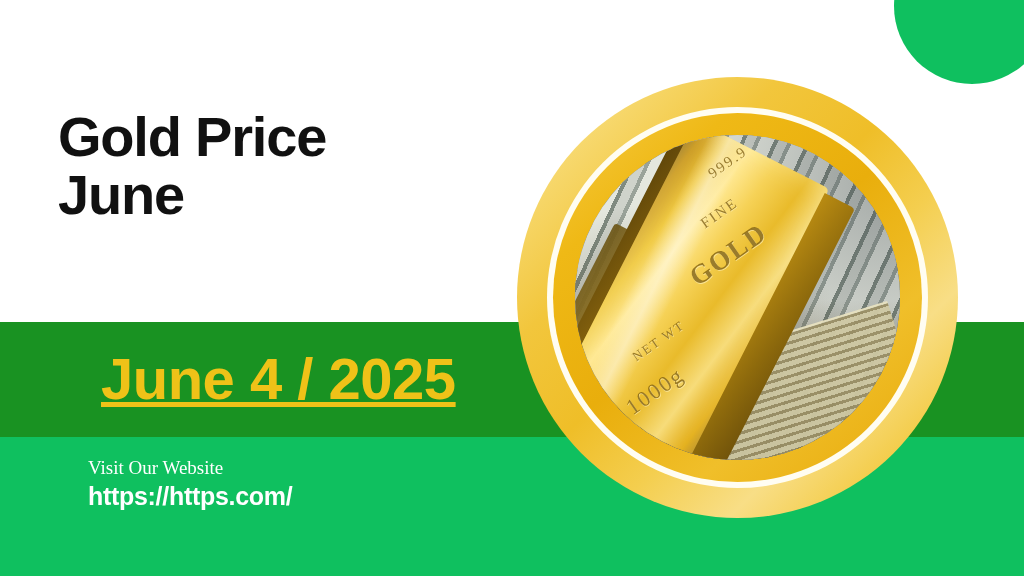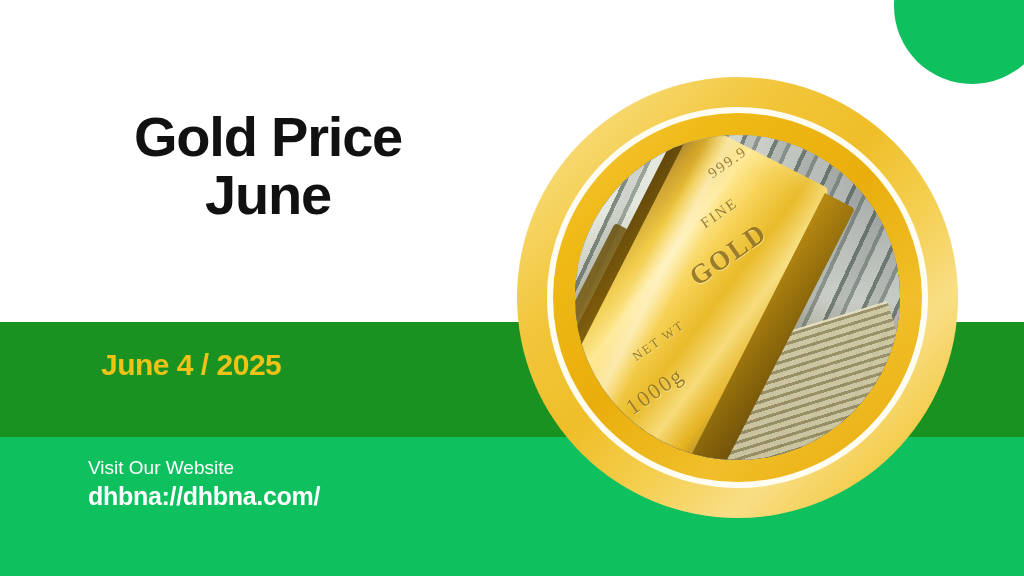--- a/index.html
+++ b/index.html
@@ -50,21 +50,21 @@
     background: #0FC05F;
     z-index: 2;
   }
 
   
   .headline {
     position: absolute;
     left: 58px;
     top: 108px;
     width: 420px;
-    text-align: center;
+    text-align: left;
     z-index: 6;
   }
   .headline .line {
     display: block;
     color: #111111;
     font-weight: bold;
     font-size: 56px;
     line-height: 1.04;
     letter-spacing: -1.2px;
     white-space: nowrap;
@@ -72,38 +72,40 @@
 
   .date-wrap {
     position: absolute;
     left: 101px;
     top: 350px;
     z-index: 6;
   }
   .date-text {
     color: #EFC218;
     font-weight: bold;
-    font-size: 30px;
+    font-size: 58px;
     line-height: 1;
     letter-spacing: -0.5px;
     white-space: nowrap;
+    text-decoration: underline;
   }
 
   .site-wrap {
     position: absolute;
     left: 88px;
     top: 455px;
     z-index: 6;
   }
   .site-label {
     color: #ffffff;
     font-size: 19px;
     font-weight: normal;
     line-height: 1.35;
     white-space: nowrap;
+    font-family: Liberation Serif, serif;
   }
   .site-url {
     color: #ffffff;
     font-size: 25px;
     font-weight: bold;
     line-height: 1.25;
     letter-spacing: -0.3px;
     white-space: nowrap;
   }
 
@@ -360,16 +362,16 @@
     <span class="line">Gold Price</span>
     <span class="line">June</span>
   </div>
 
   <div class="date-wrap">
     <div class="date-text">June 4 / 2025</div>
   </div>
 
   <div class="site-wrap">
     <div class="site-label">Visit Our Website</div>
-    <div class="site-url">dhbna://dhbna.com/</div>
+    <div class="site-url">https://https.com/</div>
   </div>
 
 </div>
 
 </body></html>

